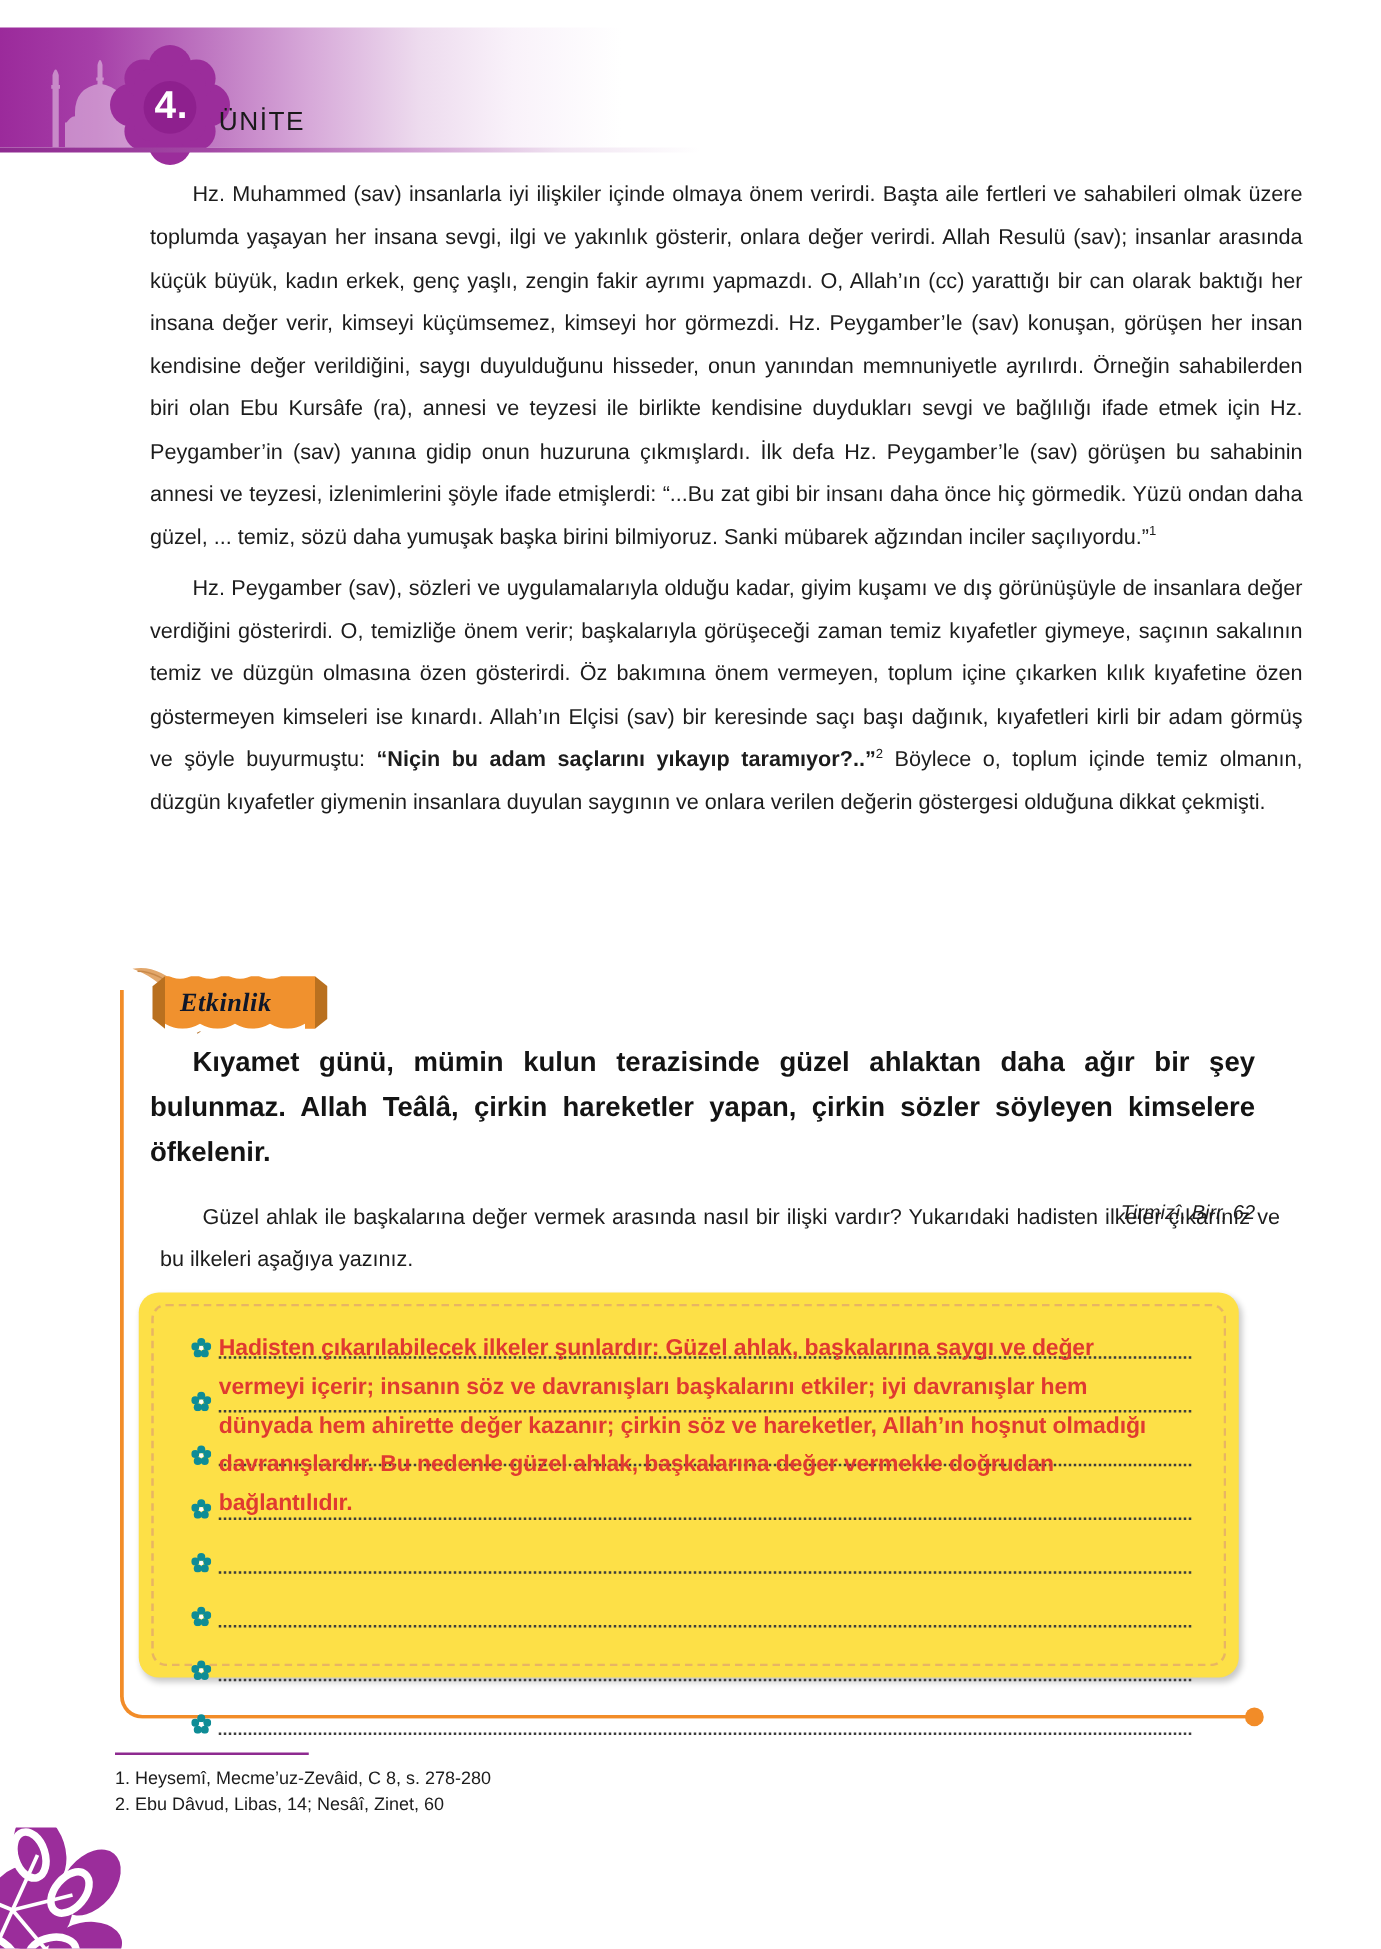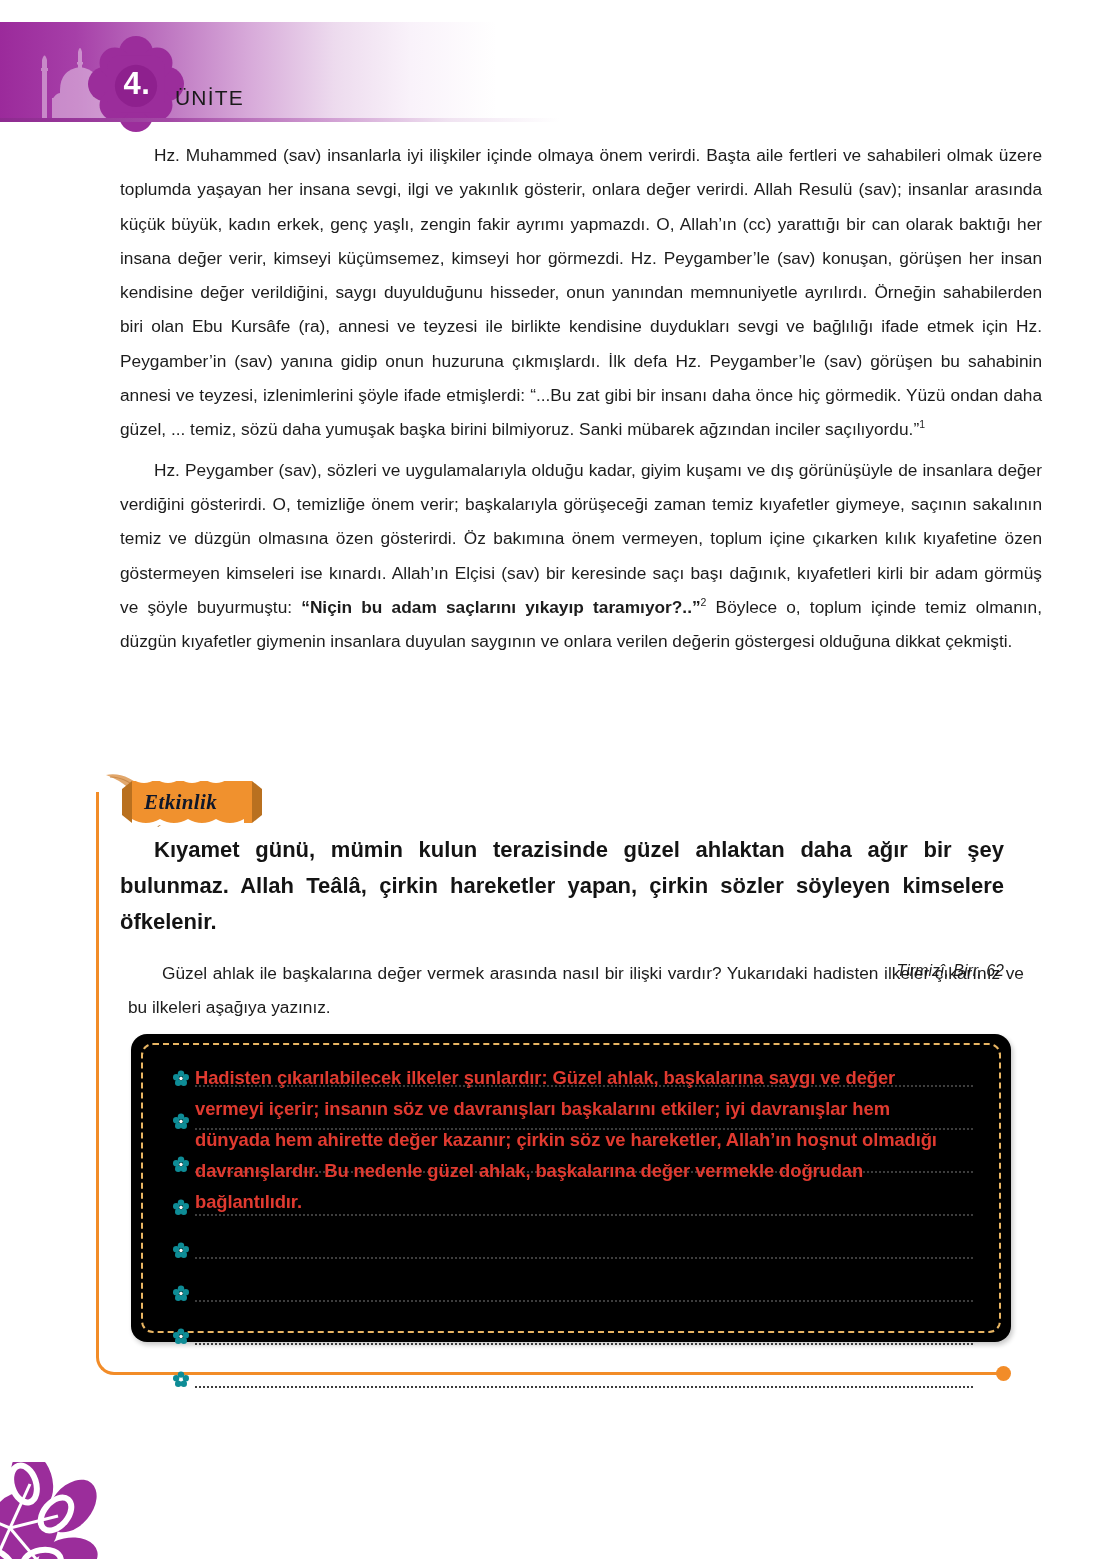--- a/index.html
+++ b/index.html
@@ -179,25 +179,25 @@
     font-size: 17.3px;
     line-height: 34.3px;
     color: #1c1c1c;
     text-align: justify;
     text-indent: 34px;
   }
 
   
   .answer-card {
     position: absolute;
-    left: 35px;
+    left: 15px;
     top: 262px;
     width: 880px;
     height: 308px;
-    background: #000000;
+    background: #fde047;
     border-radius: 16px;
     box-shadow: 2px 3px 5px rgba(0,0,0,.22);
   }
   .answer-dash {
     position: absolute;
     left: 10px; top: 9px;
     right: 10px; bottom: 9px;
     border: 2px dashed #E8B563;
     border-radius: 12px;
     box-sizing: border-box;
@@ -463,20 +463,25 @@
               <circle cx="10" cy="10.5" r="2.2" fill="#fdfcfa"></circle>
             </svg>
           <div class="dotline"></div>
         </div>
       </div>
 
       <div class="answer-text">Hadisten çıkarılabilecek ilkeler şunlardır: Güzel ahlak, başkalarına saygı ve değer vermeyi içerir; insanın söz ve davranışları başkalarını etkiler; iyi davranışlar hem dünyada hem ahirette değer kazanır; çirkin söz ve hareketler, Allah’ın hoşnut olmadığı davranışlardır. Bu nedenle güzel ahlak, başkalarına değer vermekle doğrudan bağlantılıdır.</div>
     </div>
   </div>
 
+  <div class="footnotes">
+    <div class="fn-rule"></div>
+    <div class="fn-item">1. Heysemî, Mecme’uz-Zevâid, C 8, s. 278-280</div>
+    <div class="fn-item">2. Ebu Dâvud, Libas, 14; Nesâî, Zinet, 60</div>
+  </div>
 
   <svg class="corner-flower" viewBox="0 0 160 130">
     <g fill="#9B2D9B">
       <ellipse cx="60" cy="18" rx="20" ry="30" transform="rotate(-18 60 18)"></ellipse>
       <ellipse cx="100" cy="44" rx="20" ry="30" transform="rotate(40 100 44)"></ellipse>
       <ellipse cx="96" cy="96" rx="20" ry="30" transform="rotate(78 96 96)"></ellipse>
       <ellipse cx="44" cy="112" rx="22" ry="32" transform="rotate(110 44 112)"></ellipse>
       <ellipse cx="14" cy="58" rx="22" ry="34" transform="rotate(-60 14 58)"></ellipse>
       <circle cx="52" cy="64" r="34"></circle>
     </g>

